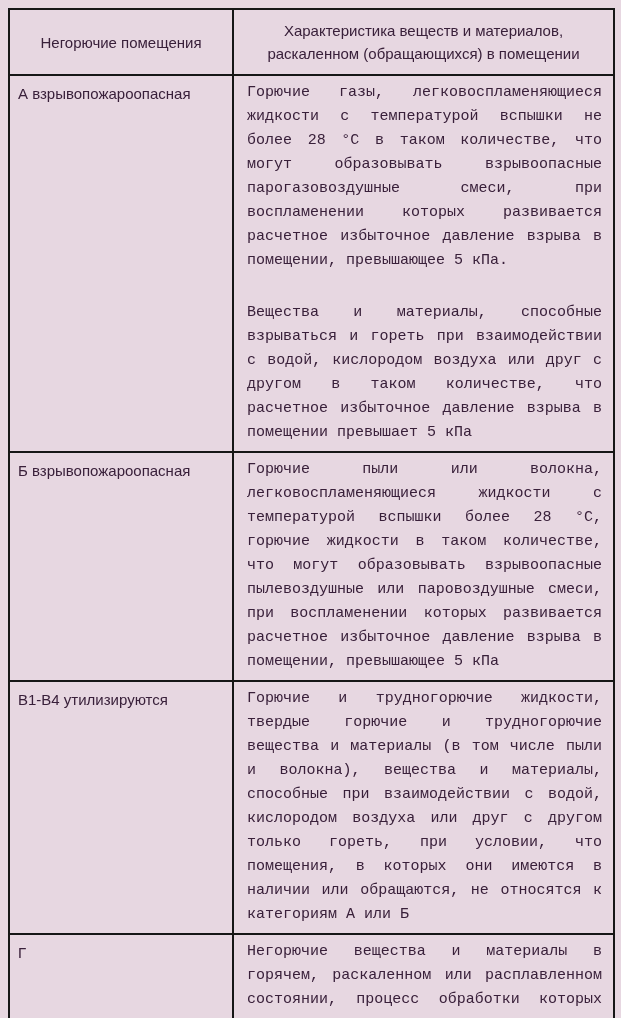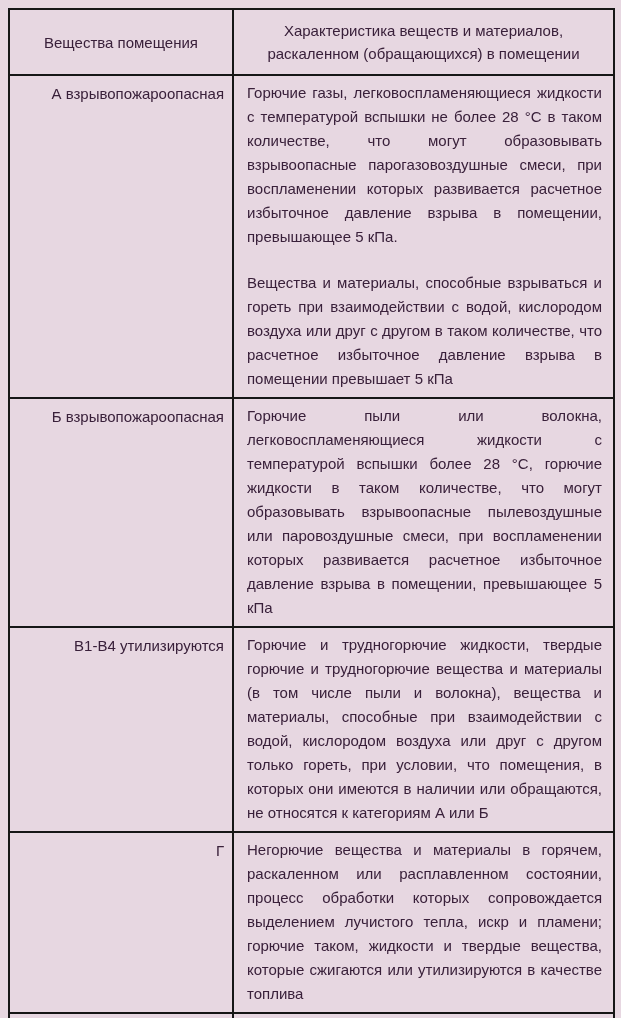--- a/index.html
+++ b/index.html
@@ -37,45 +37,46 @@
 
   th.header-cell {
     font-weight: normal;
     text-align: center;
     vertical-align: middle;
     height: 56px;
     padding: 4px 10px;
     line-height: 23px;
   }
   td.category-cell {
-    text-align: right;
+    text-align: left;
     padding: 6px 8px 4px 8px;
   }
   td.description-cell {
     text-align: justify;
     padding: 5px 11px 6px 13px;
+    font-family: Liberation Mono, monospace;
   }
   td.description-cell p {
     margin: 0;
   }
   td.description-cell p + p {
-    margin-top: 22px;
+    margin-top: 28px;
   }
 </style>
 </head>
 <body>
 
 <table class="doc-table">
   <colgroup>
     <col class="col-category">
     <col class="col-desc">
   </colgroup>
   <thead>
     <tr>
-      <th class="header-cell">Вещества помещения</th>
+      <th class="header-cell">Негорючие помещения</th>
       <th class="header-cell">Характеристика веществ и материалов, раскаленном (обращающихся) в помещении</th>
     </tr>
   </thead>
   <tbody>
   <tr>
     <td class="category-cell">А взрывопожароопасная</td>
     <td class="description-cell">
           <p>Горючие газы, легковоспламеняющиеся жидкости с температурой вспышки не более 28 °С в таком количестве, что могут образовывать взрывоопасные парогазовоздушные смеси, при воспламенении которых развивается расчетное избыточное давление взрыва в помещении, превышающее 5 кПа.</p>
           <p>Вещества и материалы, способные взрываться и гореть при взаимодействии с водой, кислородом воздуха или друг с другом в таком количестве, что расчетное избыточное давление взрыва в помещении превышает 5 кПа</p>
         </td>

